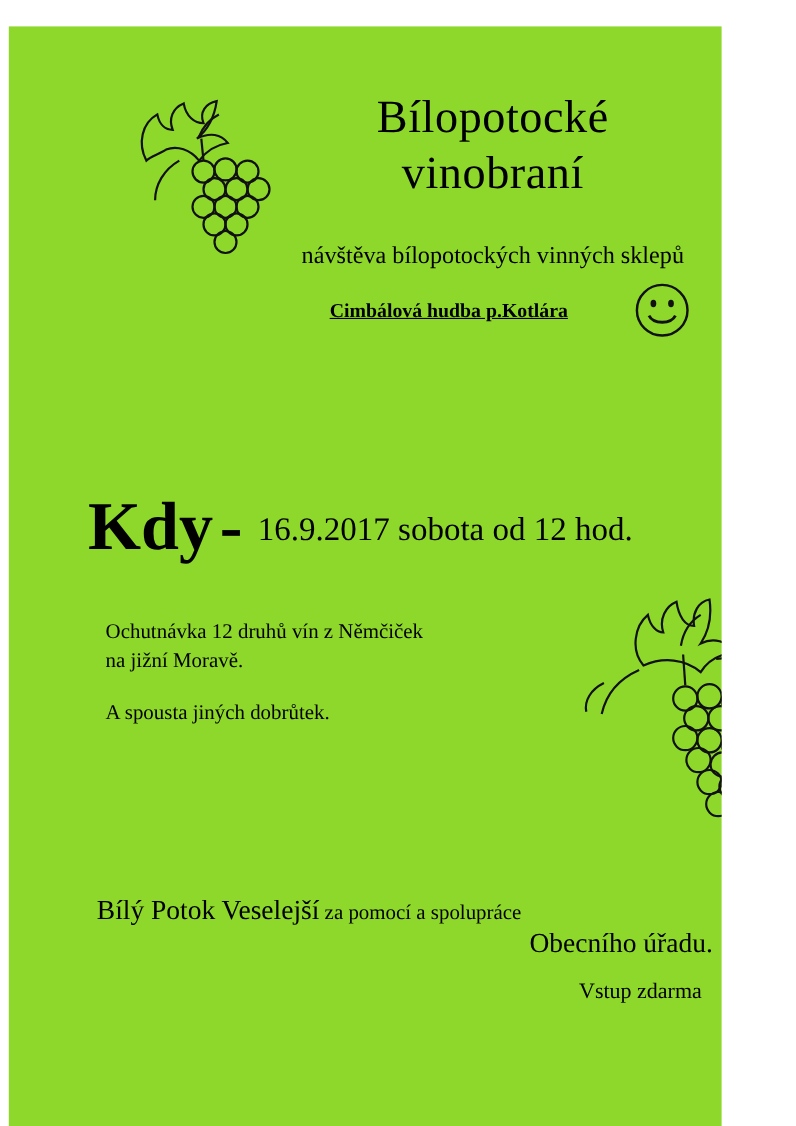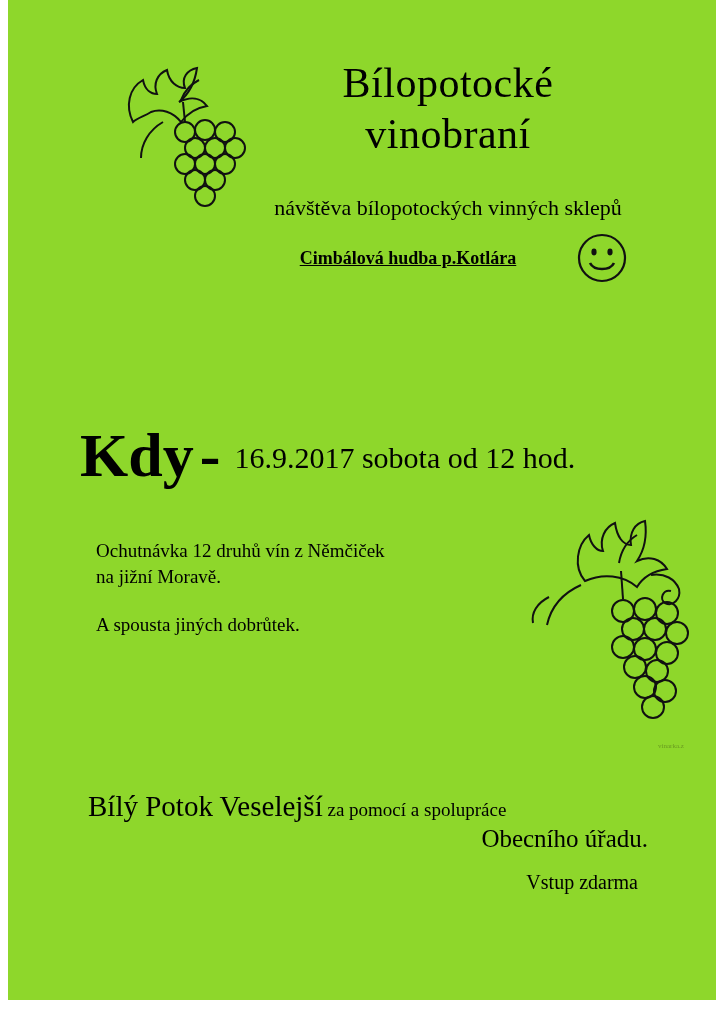--- a/index.html
+++ b/index.html
@@ -10,22 +10,22 @@
   body {
     width: 724px;
     height: 1024px;
     font-family: "Liberation Serif", serif;
     color: #000000;
     overflow: hidden;
   }
   .poster {
     position: absolute;
     left: 8px;
-    top: 0;
-    width: 708px;
+    top: 24px;
+    width: 648px;
     height: 1000px;
     background: #8ed72b;
     overflow: hidden;
   }
 
   
   .title-block {
     position: absolute;
     left: 230px;
     top: 58px;
@@ -134,21 +134,21 @@
   }
   .foot1 {
     font-size: 19px;
     margin-bottom: 4px;
   }
   .foot2 {
     font-size: 19px;
     margin-bottom: 2px;
   }
   .foot2 .strong {
-    font-size: 29px;
+    font-size: 25px;
   }
   .foot3 {
     font-size: 25px;
     text-align: right;
     margin-left: 30px;
     margin-bottom: 18px;
   }
   .foot4 {
     font-size: 20px;
     text-align: right;

